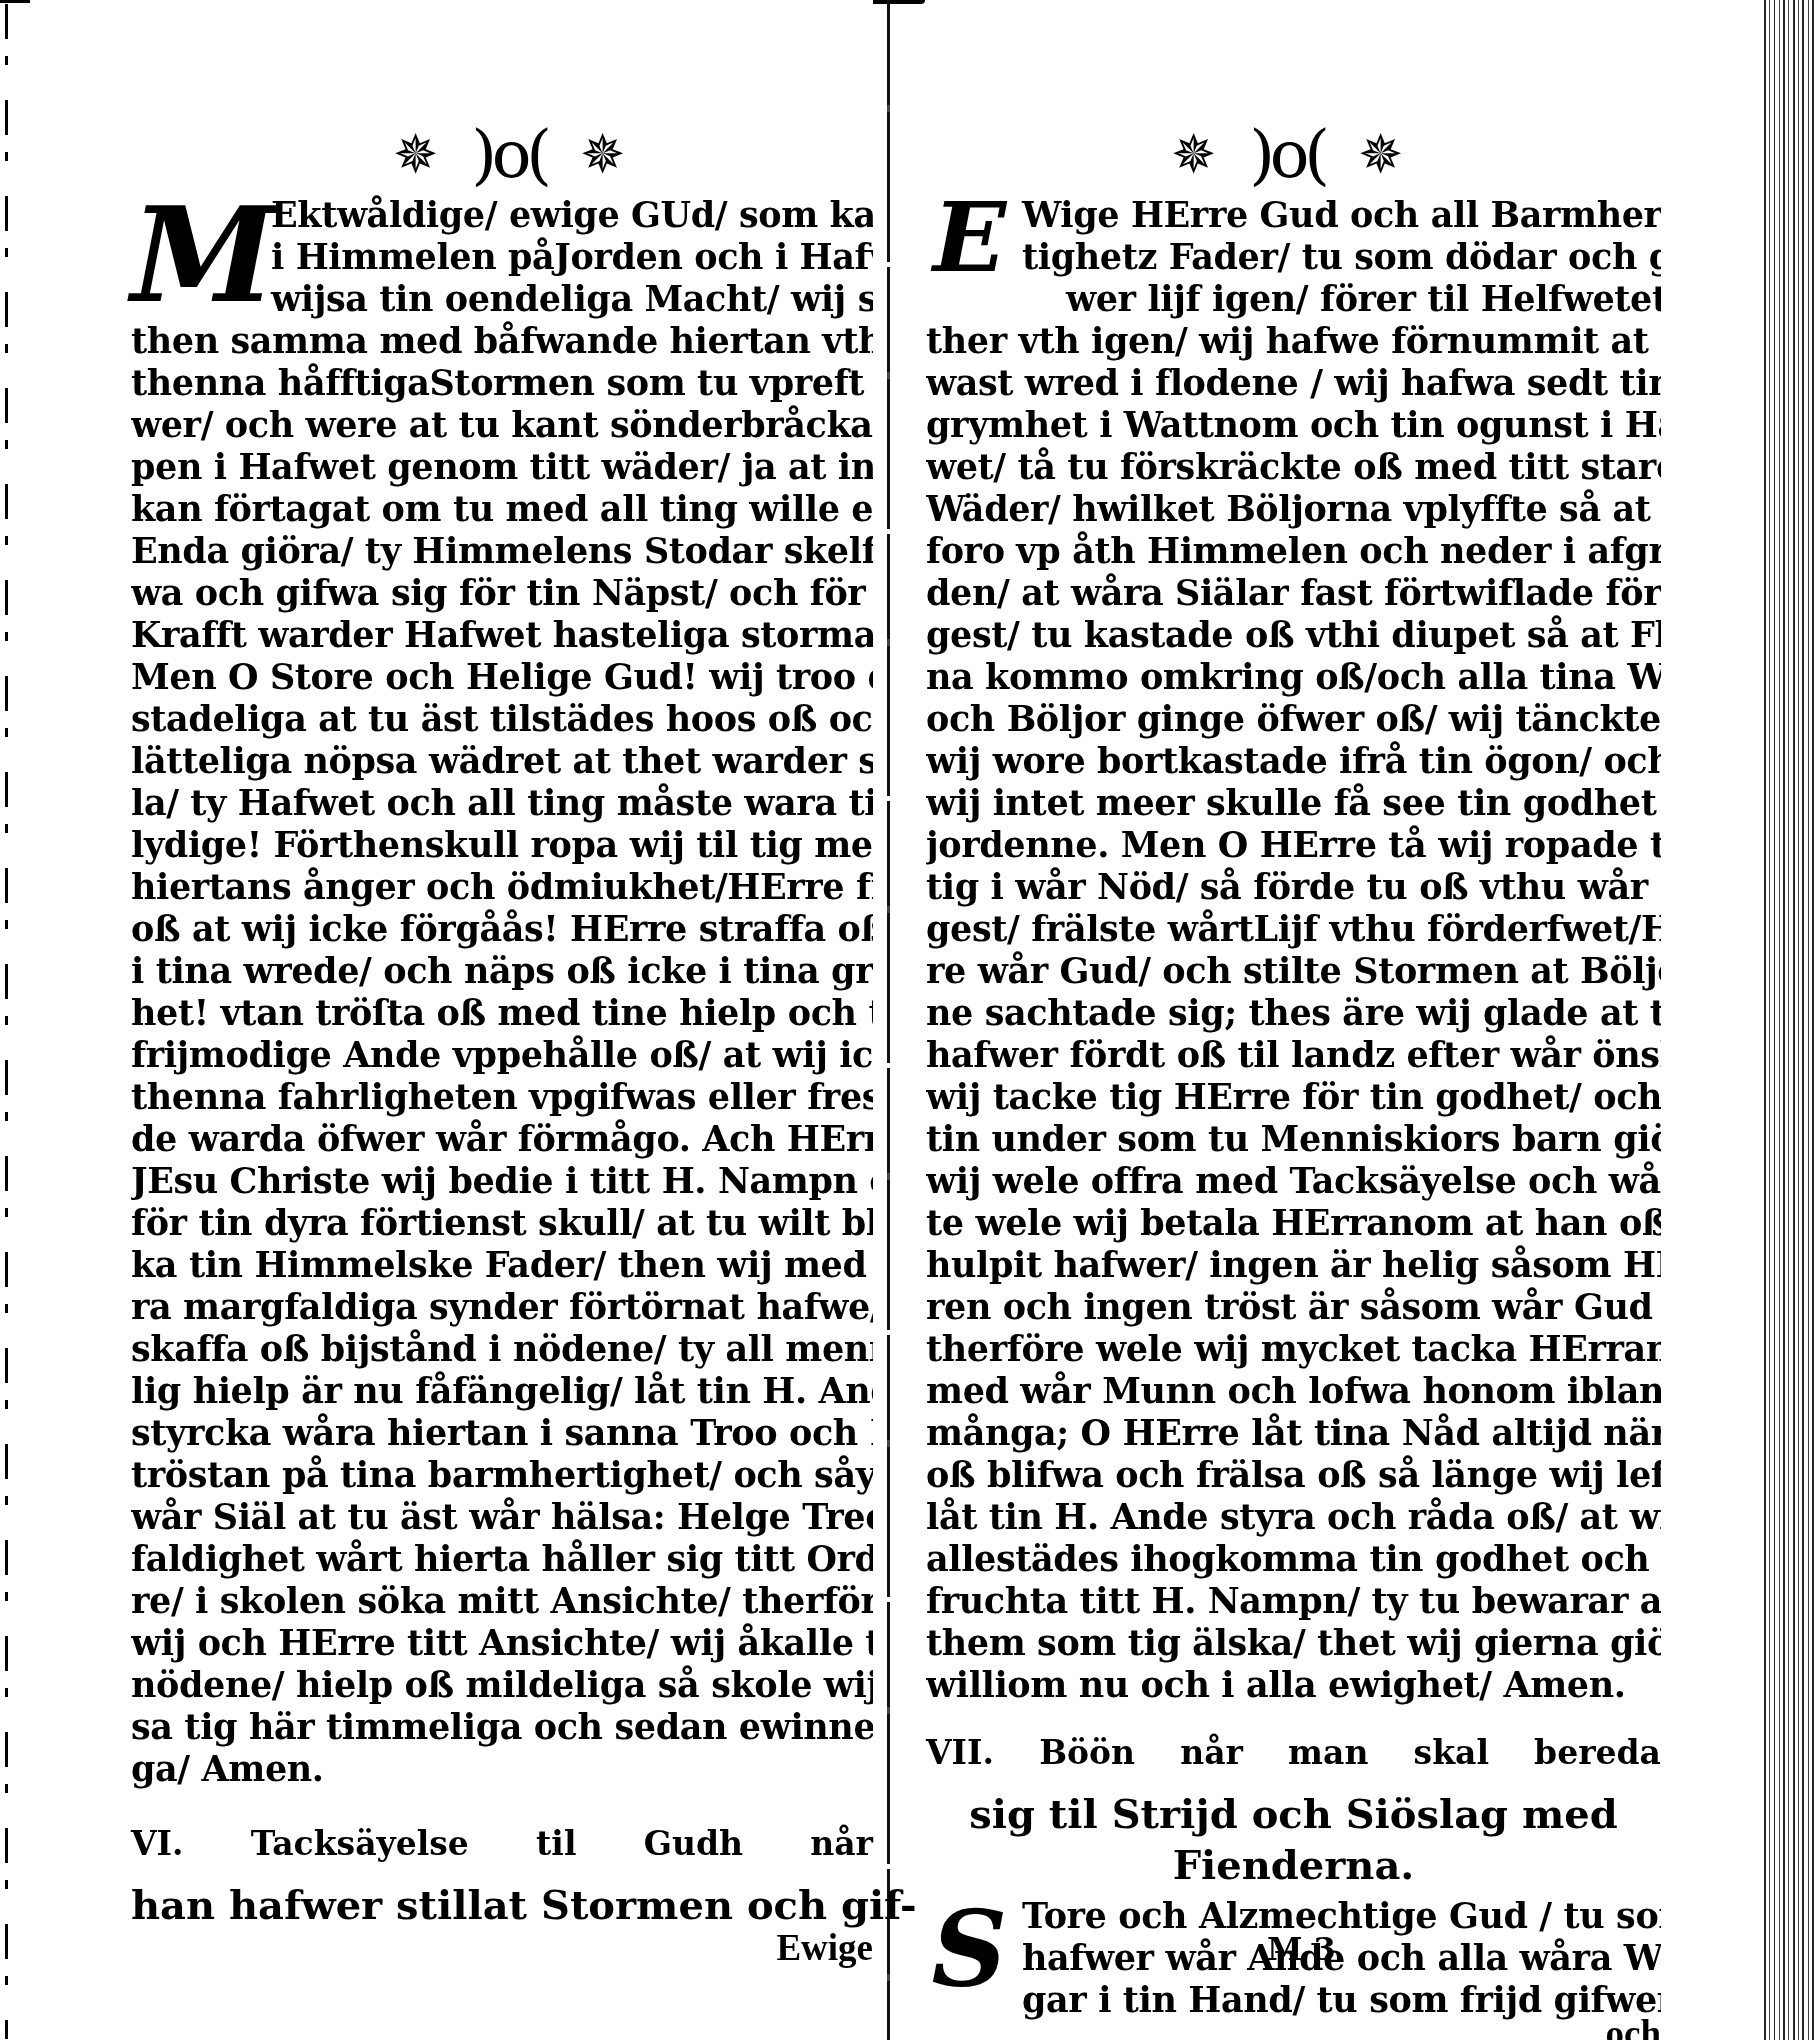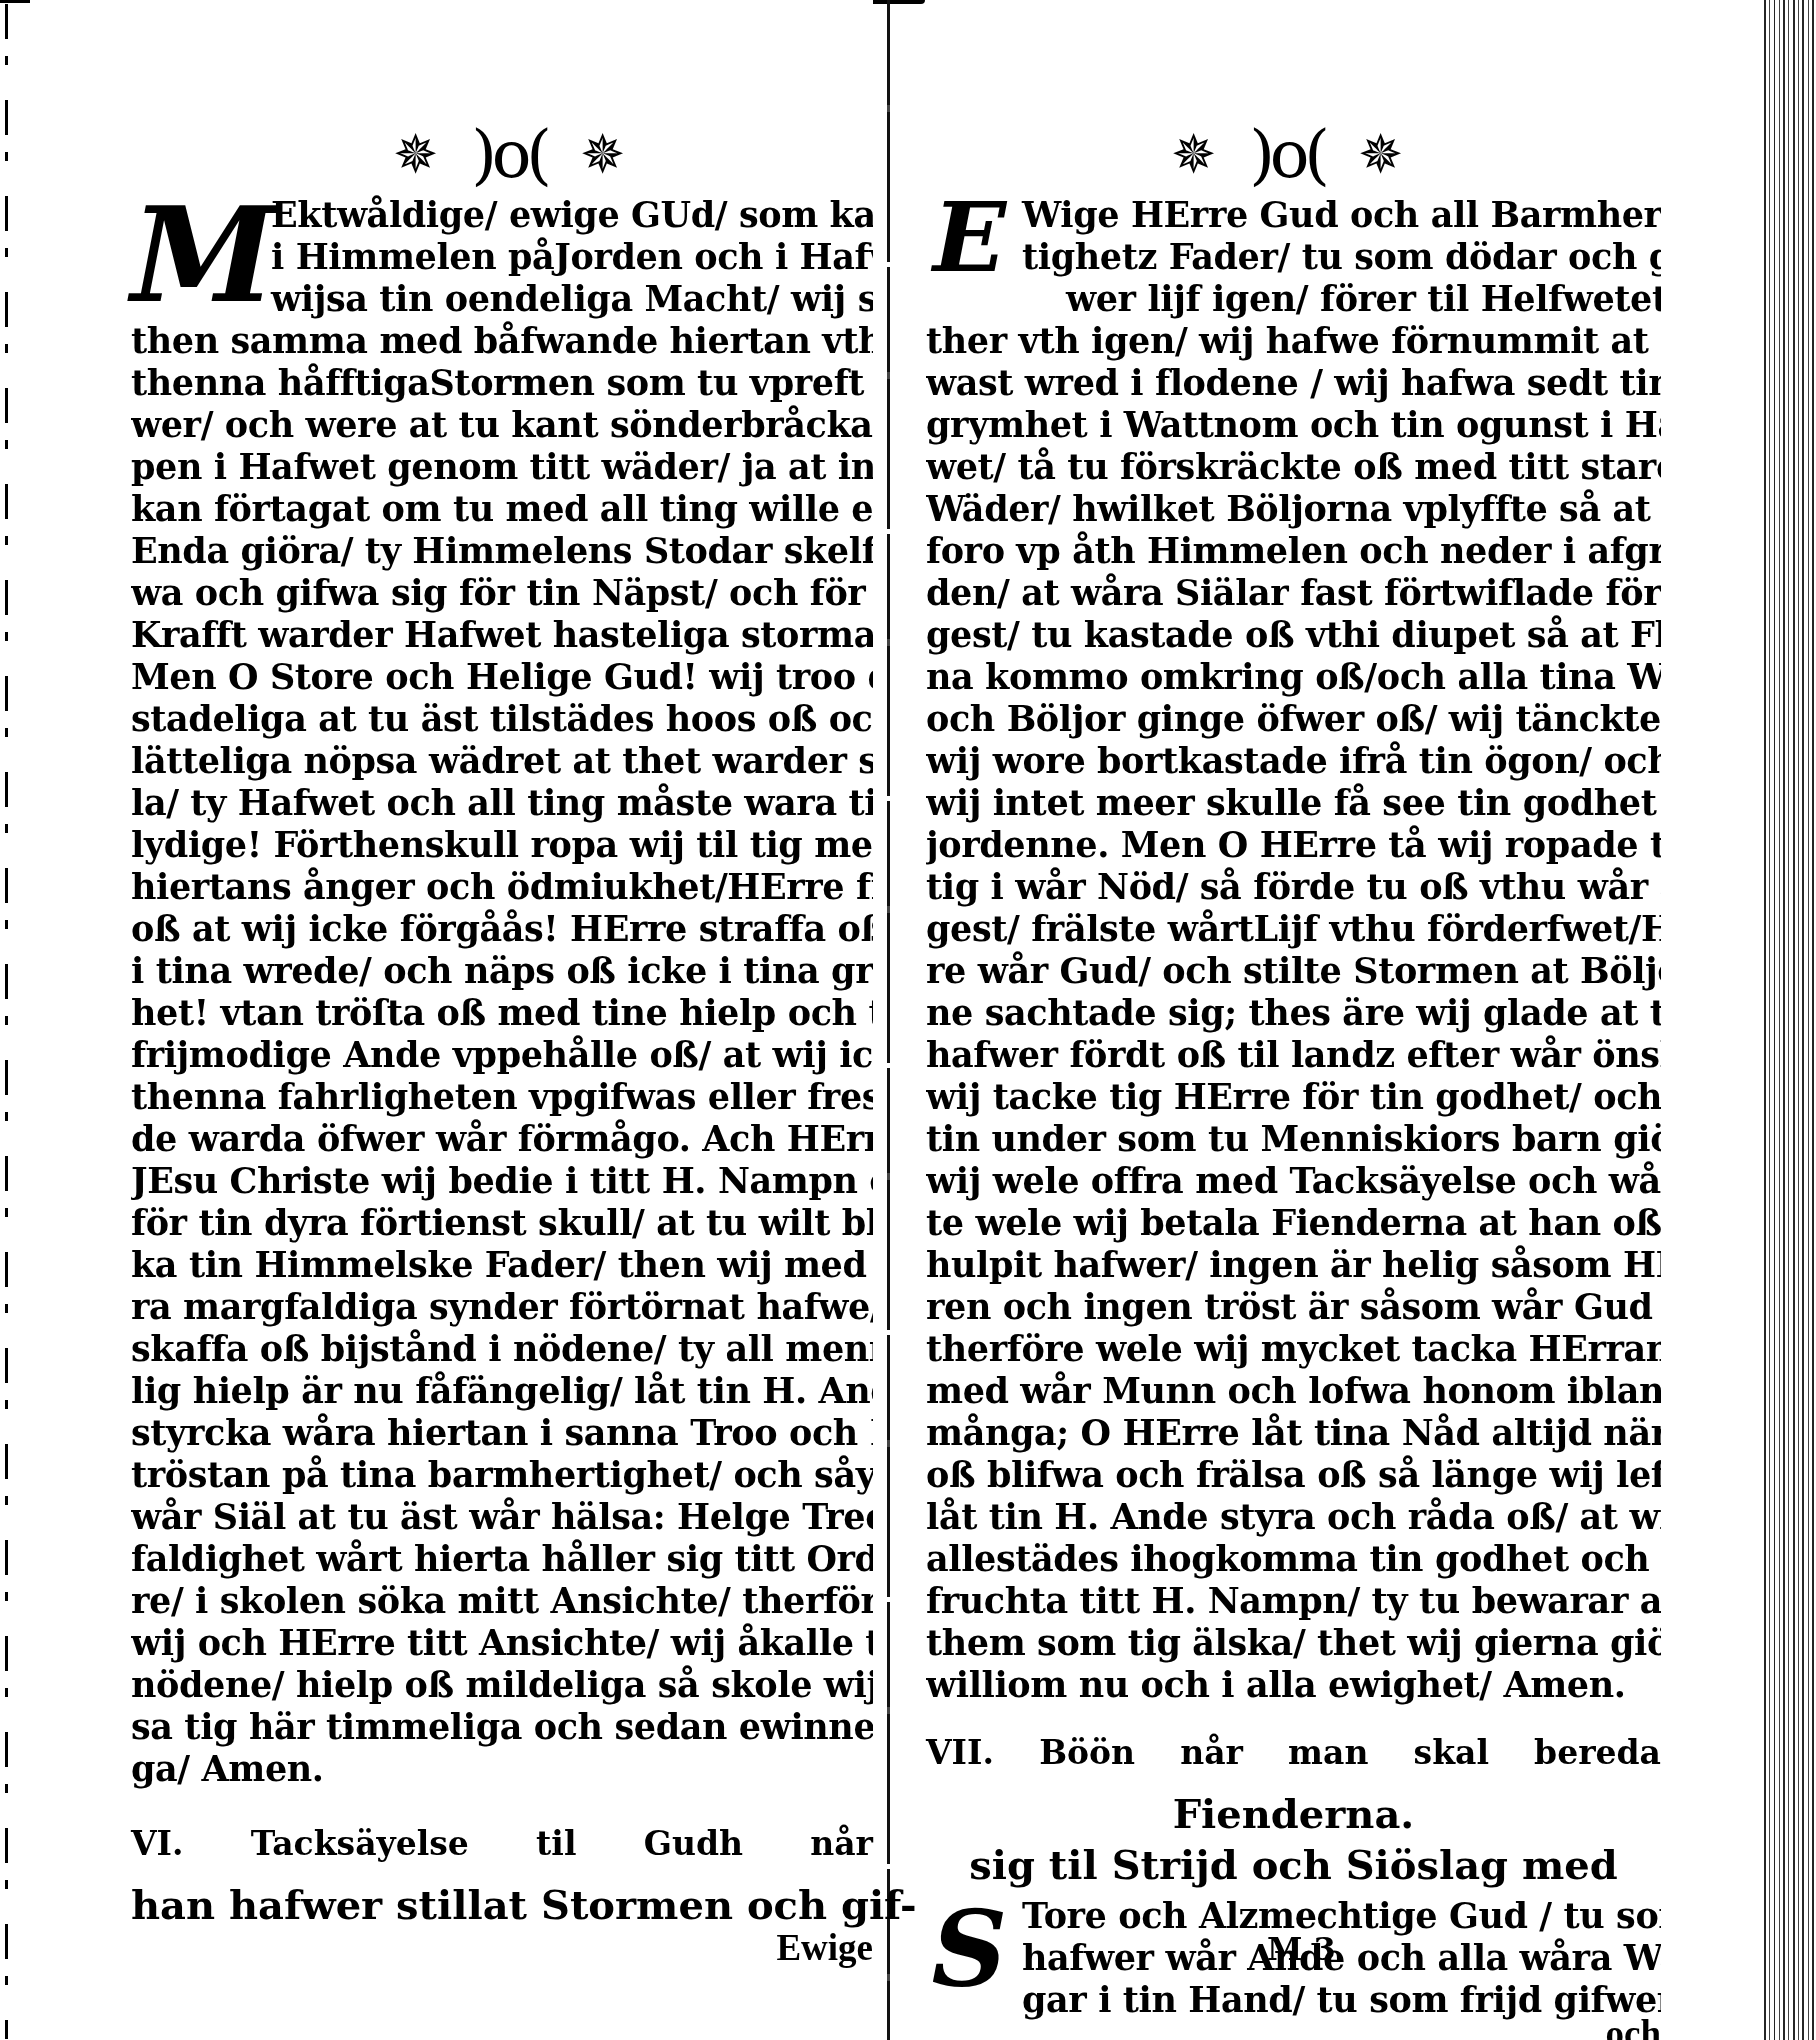--- a/index.html
+++ b/index.html
@@ -136,40 +136,40 @@
       <div class="line">wij intet meer skulle få see tin godhet på</div>
       <div class="line">jordenne. Men O HErre tå wij ropade til</div>
       <div class="line">tig i wår Nöd/ så förde tu oß vthu wår ån-</div>
       <div class="line">gest/ frälste wårtLijf vthu förderfwet/HEr-</div>
       <div class="line">re wår Gud/ och stilte Stormen at Böljor-</div>
       <div class="line">ne sachtade sig; thes äre wij glade at tu</div>
       <div class="line">hafwer fördt oß til landz efter wår önskan/</div>
       <div class="line">wij tacke tig HErre för tin godhet/ och för</div>
       <div class="line">tin under som tu Menniskiors barn giör/ja</div>
       <div class="line">wij wele offra med Tacksäyelse och wår Löff-</div>
-      <div class="line">te wele wij betala Fienderna at han oß</div>
+      <div class="line">te wele wij betala HErranom at han oß</div>
       <div class="line">hulpit hafwer/ ingen är helig såsom HEr-</div>
       <div class="line">ren och ingen tröst är såsom wår Gud är/</div>
       <div class="line">therföre wele wij mycket tacka HErranom</div>
       <div class="line">med wår Munn och lofwa honom ibland</div>
       <div class="line">många; O HErre låt tina Nåd altijd när</div>
       <div class="line">oß blifwa och frälsa oß så länge wij lefwa/</div>
       <div class="line">låt tin H. Ande styra och råda oß/ at wij</div>
       <div class="line">allestädes ihogkomma tin godhet och altijd</div>
       <div class="line">fruchta titt H. Nampn/ ty tu bewarar alle</div>
       <div class="line">them som tig älska/ thet wij gierna giöra</div>
       <div class="line last">williom nu och i alla ewighet/ Amen.</div>
 
       <div style="height:12.2px"></div>
       <div class="heading h1">
         <span>VII.</span>
         <span>Böön når man skal bereda</span>
       </div>
+      <div class="heading sub">sig til Strijd och Siöslag med</div>
       <div class="heading sub">Fienderna.</div>
-      <div class="heading sub">sig til Strijd och Siöslag med</div>
 
       <div class="dropcap-wrap" style="margin-top:5.2px;">
         <div class="dropcap" style="width:87px; height:114px; font-size:105px; line-height:108px;">S</div>
         <div class="line indent-sm">Tore och Alzmechtige Gud / tu som</div>
         <div class="line indent-sm">hafwer wår Ande och alla wåra Wä-</div>
         <div class="line indent-sm">gar i tin Hand/ tu som frijd gifwer</div>
       </div>
     </div>
 
     <div class="signature" style="left:341px; top:1930px;">M 3</div>

